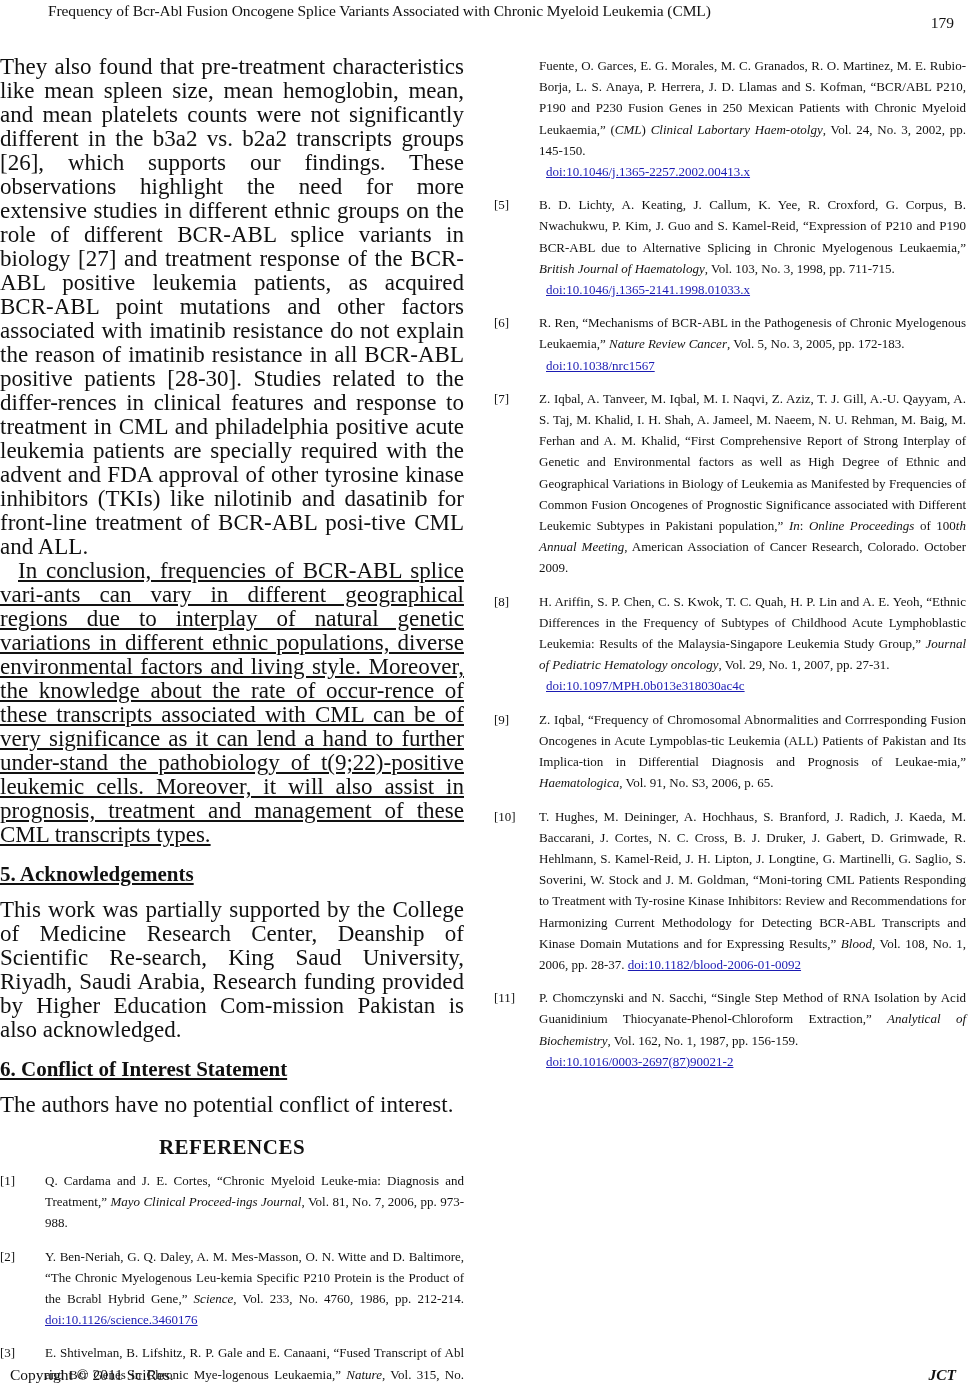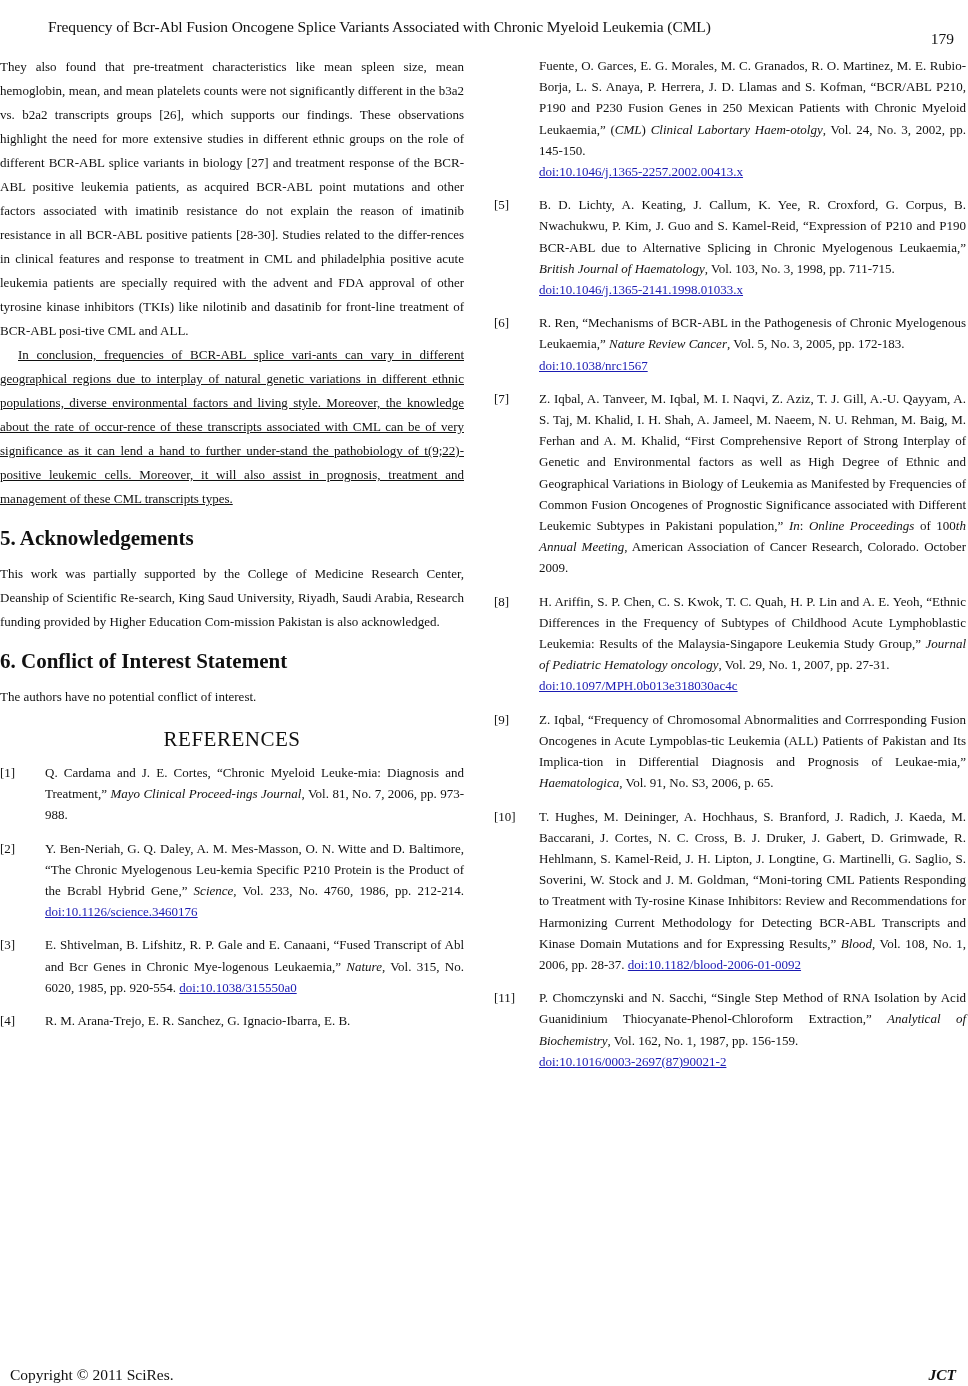--- a/index.html
+++ b/index.html
@@ -1,48 +1,48 @@
 <!DOCTYPE html>
 <html><head>
 <meta charset="utf-8">
 <style>
   html, body { margin:0; padding:0; background:#ffffff; }
   body {
     width:968px; height:1386px; position:relative; overflow:hidden;
     font-family:"Liberation Serif", serif; color:#111111;
   }
   .running-head {
-    position:absolute; top:17px; left:0; width:968px; height:20px;
+    position:absolute; top:1px; left:0; width:968px; height:20px;
     font-size:15.5px; line-height:20px;
   }
   .running-head .title { position:absolute; left:48px; top:0; letter-spacing:-0.1px; }
   .running-head .page-num { position:absolute; right:14px; top:0;margin-top:12px; }
 
   .col { position:absolute; top:55px; }
   .col-left { left:0; width:464px; }
   .col-right { left:494px; width:472px; }
 
   p.body {
-    margin:0; font-size:13px; line-height:24px; text-align:justify;
+    margin:0; font-size:23px; line-height:24px; text-align:justify;
   }
   p.body.indent { text-indent:18px;text-decoration:underline; }
   h2.section {
-    margin:14px 0 11px 0; font-size:21px; font-weight:bold; line-height:26px;
+    margin:14px 0 11px 0; font-size:21px; font-weight:bold; line-height:26px;text-decoration:underline;
   }
   h2.refs-title {
-    margin:18px 0 10px 0; font-size:21px; font-weight:normal; text-align:center; letter-spacing:0.5px;
+    margin:18px 0 10px 0; font-size:21px; font-weight:bold; text-align:center; letter-spacing:0.5px;
   }
   .ref {
     position:relative; padding-left:45px; font-size:13px; line-height:21.2px;
     text-align:justify; margin-bottom:12px;
   }
   .ref .num { position:absolute; left:0; top:0; }
   .ref i { font-style:italic; }
   .ref .doi { color:#1a0dab; color:#1b1bb3; text-decoration:underline; text-align:left; display:inline; }
-  .ref .doi-line { display:block; text-align:left; }
+  .ref .doi-line { display:block; text-align:left;margin-left:7px; }
   .footer {
     position:absolute; top:1366px; left:0; width:968px; font-size:15.5px; line-height:18px;
   }
   .footer .copy { position:absolute; left:10px; }
   .footer .journal { position:absolute; right:12px; font-weight:bold; font-style:italic; }
 </style>
 </head>
 <body>
 
 <div class="running-head">

